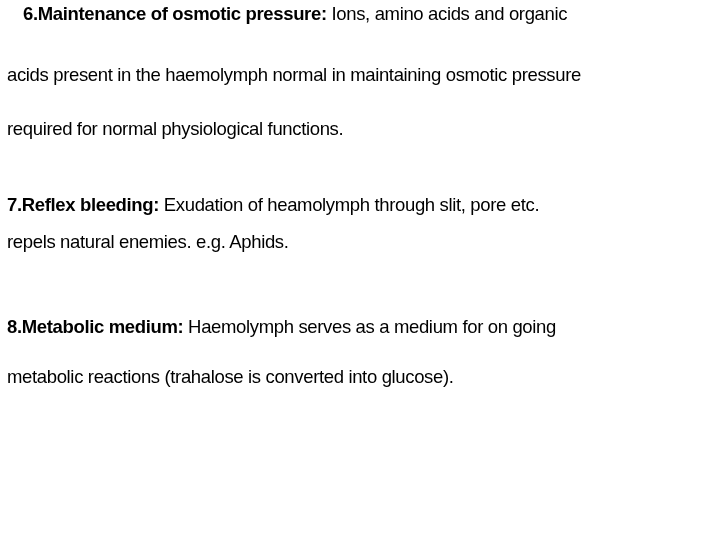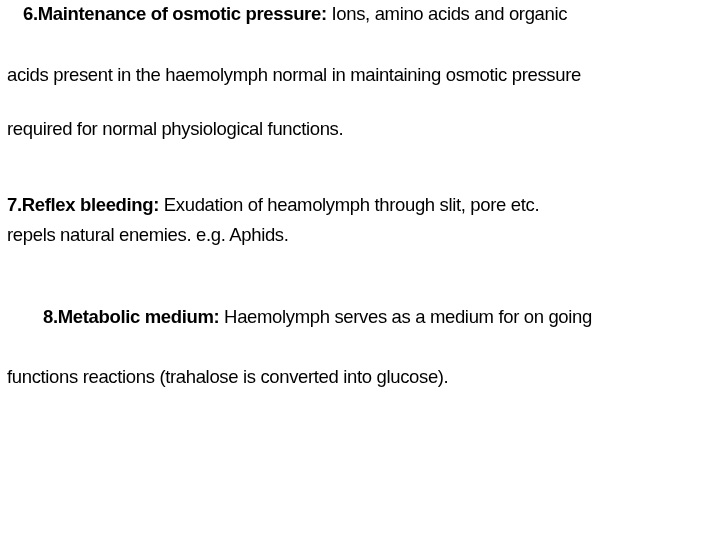--- a/index.html
+++ b/index.html
@@ -11,17 +11,17 @@
   </style>
 </head>
 <body>
 
 <div>
   <div class="line" style="top:3px;margin-left:16px;"><b>6.Maintenance of osmotic pressure:</b><span> Ions, amino acids and organic</span></div>
   <div class="line" style="top:64px;">acids present in the haemolymph normal in maintaining osmotic pressure</div>
   <div class="line" style="top:118px;">required for normal physiological functions.</div>
 
   <div class="line" style="top:194px;"><b>7.Reflex bleeding:</b><span> Exudation of heamolymph through slit, pore etc.</span></div>
-  <div class="line" style="top:224px;">repels natural enemies. e.g. Aphids.</div>
+  <div class="line" style="top:231px;">repels natural enemies. e.g. Aphids.</div>
 
-  <div class="line" style="top:306px;margin-left:36px;"><b>8.Metabolic medium:</b><span> Haemolymph serves as a medium for on going</span></div>
-  <div class="line" style="top:366px;">functions reactions (trahalose is converted into glucose).</div>
+  <div class="line" style="top:316px;"><b>8.Metabolic medium:</b><span> Haemolymph serves as a medium for on going</span></div>
+  <div class="line" style="top:366px;">metabolic reactions (trahalose is converted into glucose).</div>
 </div>
 
 </body></html>

